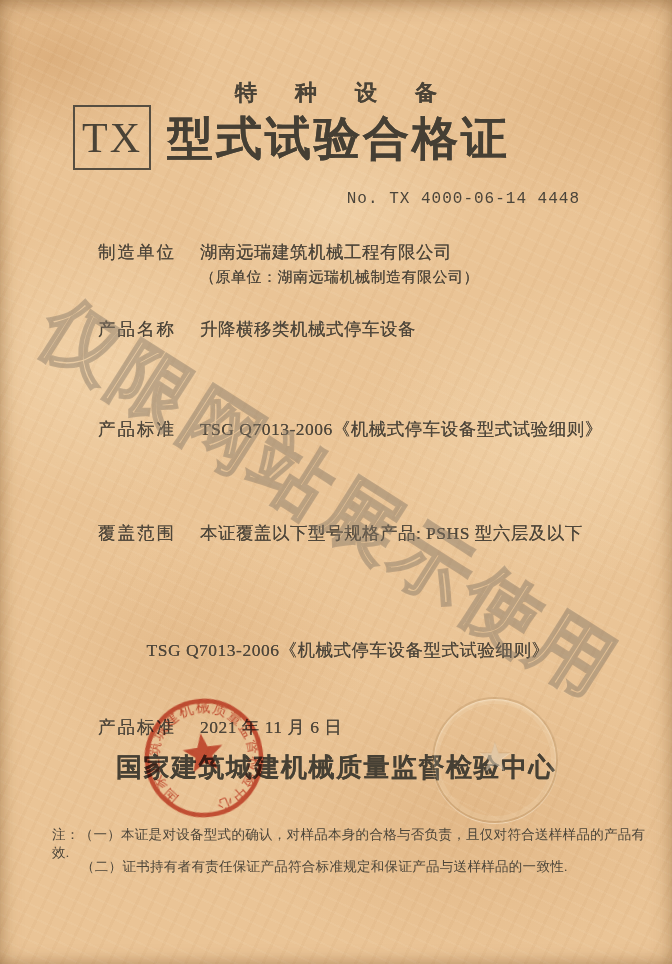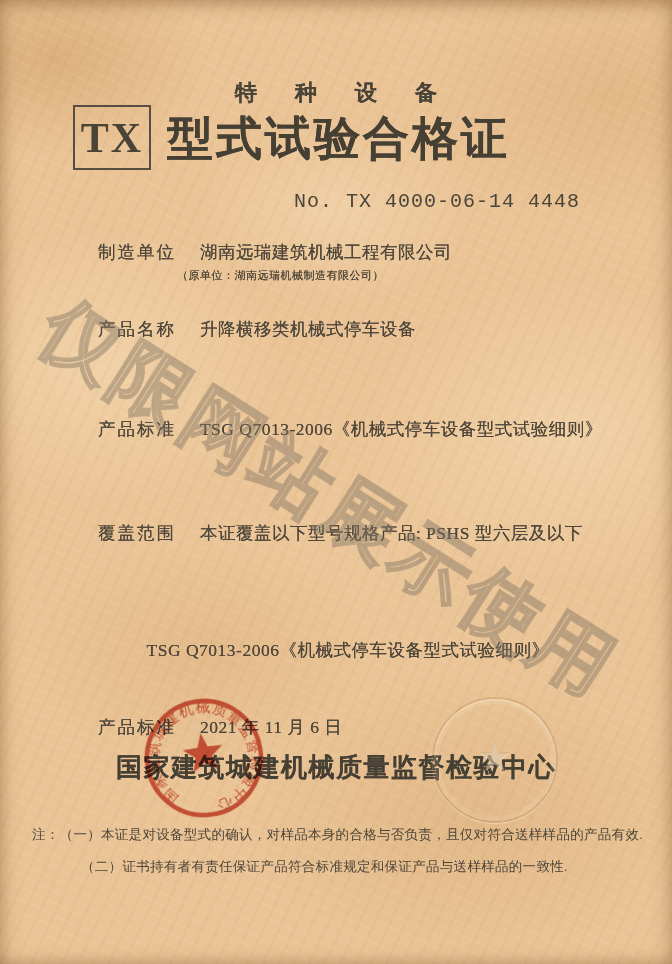--- a/index.html
+++ b/index.html
@@ -30,57 +30,57 @@
       inset 0 -12px 18px -12px rgba(110,72,32,.35),
       inset 14px 0 22px -14px rgba(110,72,32,.35),
       inset -14px 0 22px -14px rgba(110,72,32,.30);
   }
   .ink{ text-shadow:0 0 .5px rgba(78,70,58,.9); }
 
   
   .tx-box{
     position:absolute;left:73px;top:105px;width:74px;height:61px;
     border:2px solid #564e41;display:flex;align-items:center;justify-content:center;
-    font-size:42px;letter-spacing:2px;color:#4a4337;font-weight:700;
+    font-size:42px;letter-spacing:2px;color:#4a4337;font-weight:400;
   }
   .category{
     position:absolute;left:0;right:0;top:78px;text-align:center;
     font-size:22px;font-weight:700;letter-spacing:38px;padding-left:38px;color:#4a4337;
   }
   .title{
     position:absolute;left:0;right:0;top:108px;text-align:center;
     font-size:46px;font-weight:700;letter-spacing:3px;padding-left:5px;color:#453f34;
   }
   .cert-no{
     position:absolute;right:92px;top:190px;
     font-family:"Liberation Mono","DejaVu Sans Mono",monospace;
-    font-size:20px;letter-spacing:1px;color:#4a443a;margin-left:32px;
+    font-size:16px;letter-spacing:1px;color:#4a443a;margin-left:32px;
   }
 
   
   .row{position:absolute;left:98px;right:30px;font-size:17.5px;letter-spacing:.5px;}
   .row .label{display:inline-block;width:97px;letter-spacing:2px;vertical-align:top;}
   .row .value{display:inline-block;vertical-align:top;}
-  .former{position:absolute;left:177px;font-size:11px;letter-spacing:.5px;}
+  .former{position:absolute;left:200px;font-size:15px;letter-spacing:.5px;}
 
   .paragraph{
     position:absolute;left:77px;right:56px;top:574px;
     font-size:17.5px;line-height:24px;letter-spacing:.5px;text-indent:2em;text-align:justify;
   }
   .standard-line{
     position:absolute;left:0;right:0;top:638px;text-align:center;
     font-size:17.5px;letter-spacing:.5px;transform:translateX(12px);
   }
   .issuer{
     position:absolute;left:0;right:0;top:750px;text-align:center;
     font-size:26px;font-weight:700;letter-spacing:1.5px;color:#46403400;
     color:#464034;
   }
   .note{position:absolute;font-size:13.5px;letter-spacing:.3px;color:#4c4539;}
-  .note1{left:32px;right:24px;top:826px;}
+  .note1{left:52px;right:24px;top:826px;}
   .note2{left:81px;right:40px;top:858px;}
 
   
   .seal{
     position:absolute;left:142px;top:696px;width:124px;height:124px;z-index:5;
     opacity:.8;mix-blend-mode:multiply;transform:rotate(-8deg);filter:blur(.2px);
   }
   .embossed-seal{
     position:absolute;left:432px;top:697px;width:122px;height:122px;border-radius:50%;z-index:1;
     border:2px solid rgba(150,112,70,.22);

